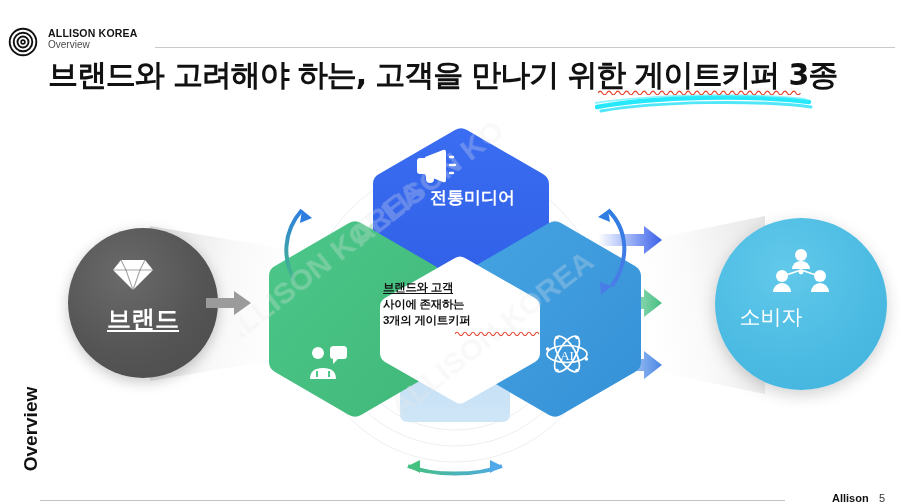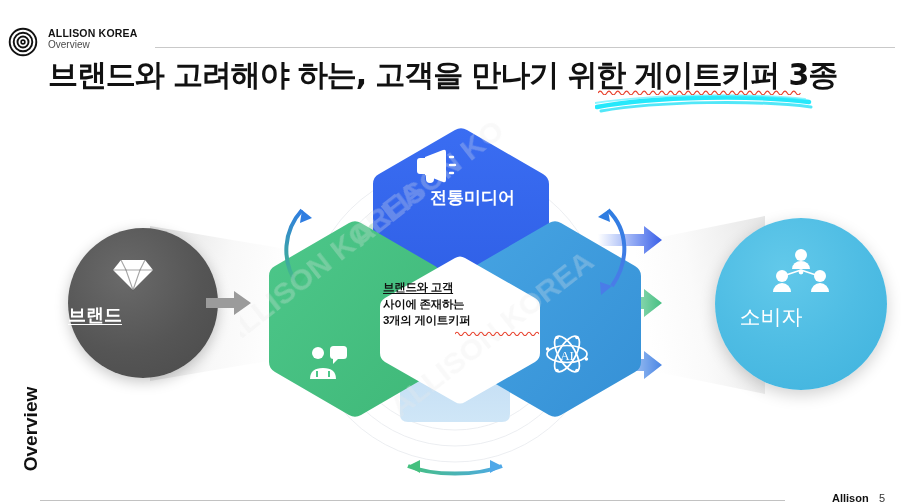--- a/index.html
+++ b/index.html
@@ -32,22 +32,22 @@
   .foot-page{position:absolute;left:879px;top:474px;font-size:11px;color:#333;}
 
   
   .stage{position:absolute;left:0;top:100px;width:901px;height:380px;}
 
   
   .brand-circle{position:absolute;left:68px;top:110px;width:150px;height:150px;border-radius:50%;
      background:radial-gradient(circle at 38% 32%,#6a6a6a 0%,#555555 55%,#4a4a4a 100%);
      box-shadow:0 4px 14px rgba(0,0,0,.22);}
   .brand-ico{position:absolute;left:112px;top:140px;width:42px;height:34px;}
-  .brand-txt{position:absolute;left:68px;top:185px;width:150px;text-align:left;
-     font-size:18px;font-weight:bold;color:#fff;text-decoration:underline;text-underline-offset:3px;font-family:Liberation Mono, monospace;}
+  .brand-txt{position:absolute;left:68px;top:185px;width:150px;text-align:center;
+     font-size:24px;font-weight:bold;color:#fff;text-decoration:underline;text-underline-offset:3px;font-family:Liberation Mono, monospace;}
   .fadebox{position:absolute;left:150px;top:108px;width:165px;height:155px;
      background:linear-gradient(100deg,rgba(150,150,150,.30) 0%,rgba(190,190,190,.10) 45%,rgba(255,255,255,0) 78%);
      clip-path:polygon(0 0,100% 18%,100% 82%,0 100%);}
   .gray-arrow{position:absolute;left:206px;top:172px;width:46px;height:26px;}
 
   
   .cons-circle{position:absolute;left:715px;top:100px;width:172px;height:172px;border-radius:50%;
      background:radial-gradient(circle at 40% 30%,#62c9ea 0%,#4fbde4 48%,#3fb2dd 100%);
      box-shadow:0 5px 16px rgba(0,0,0,.18);}
   .cons-ico{position:absolute;left:772px;top:130px;width:58px;height:48px;}

